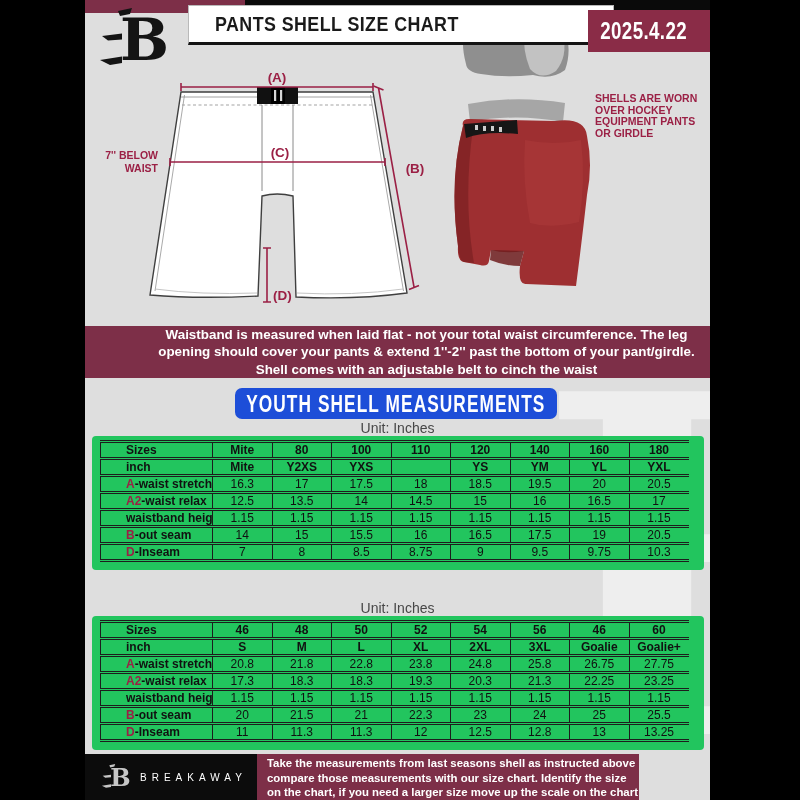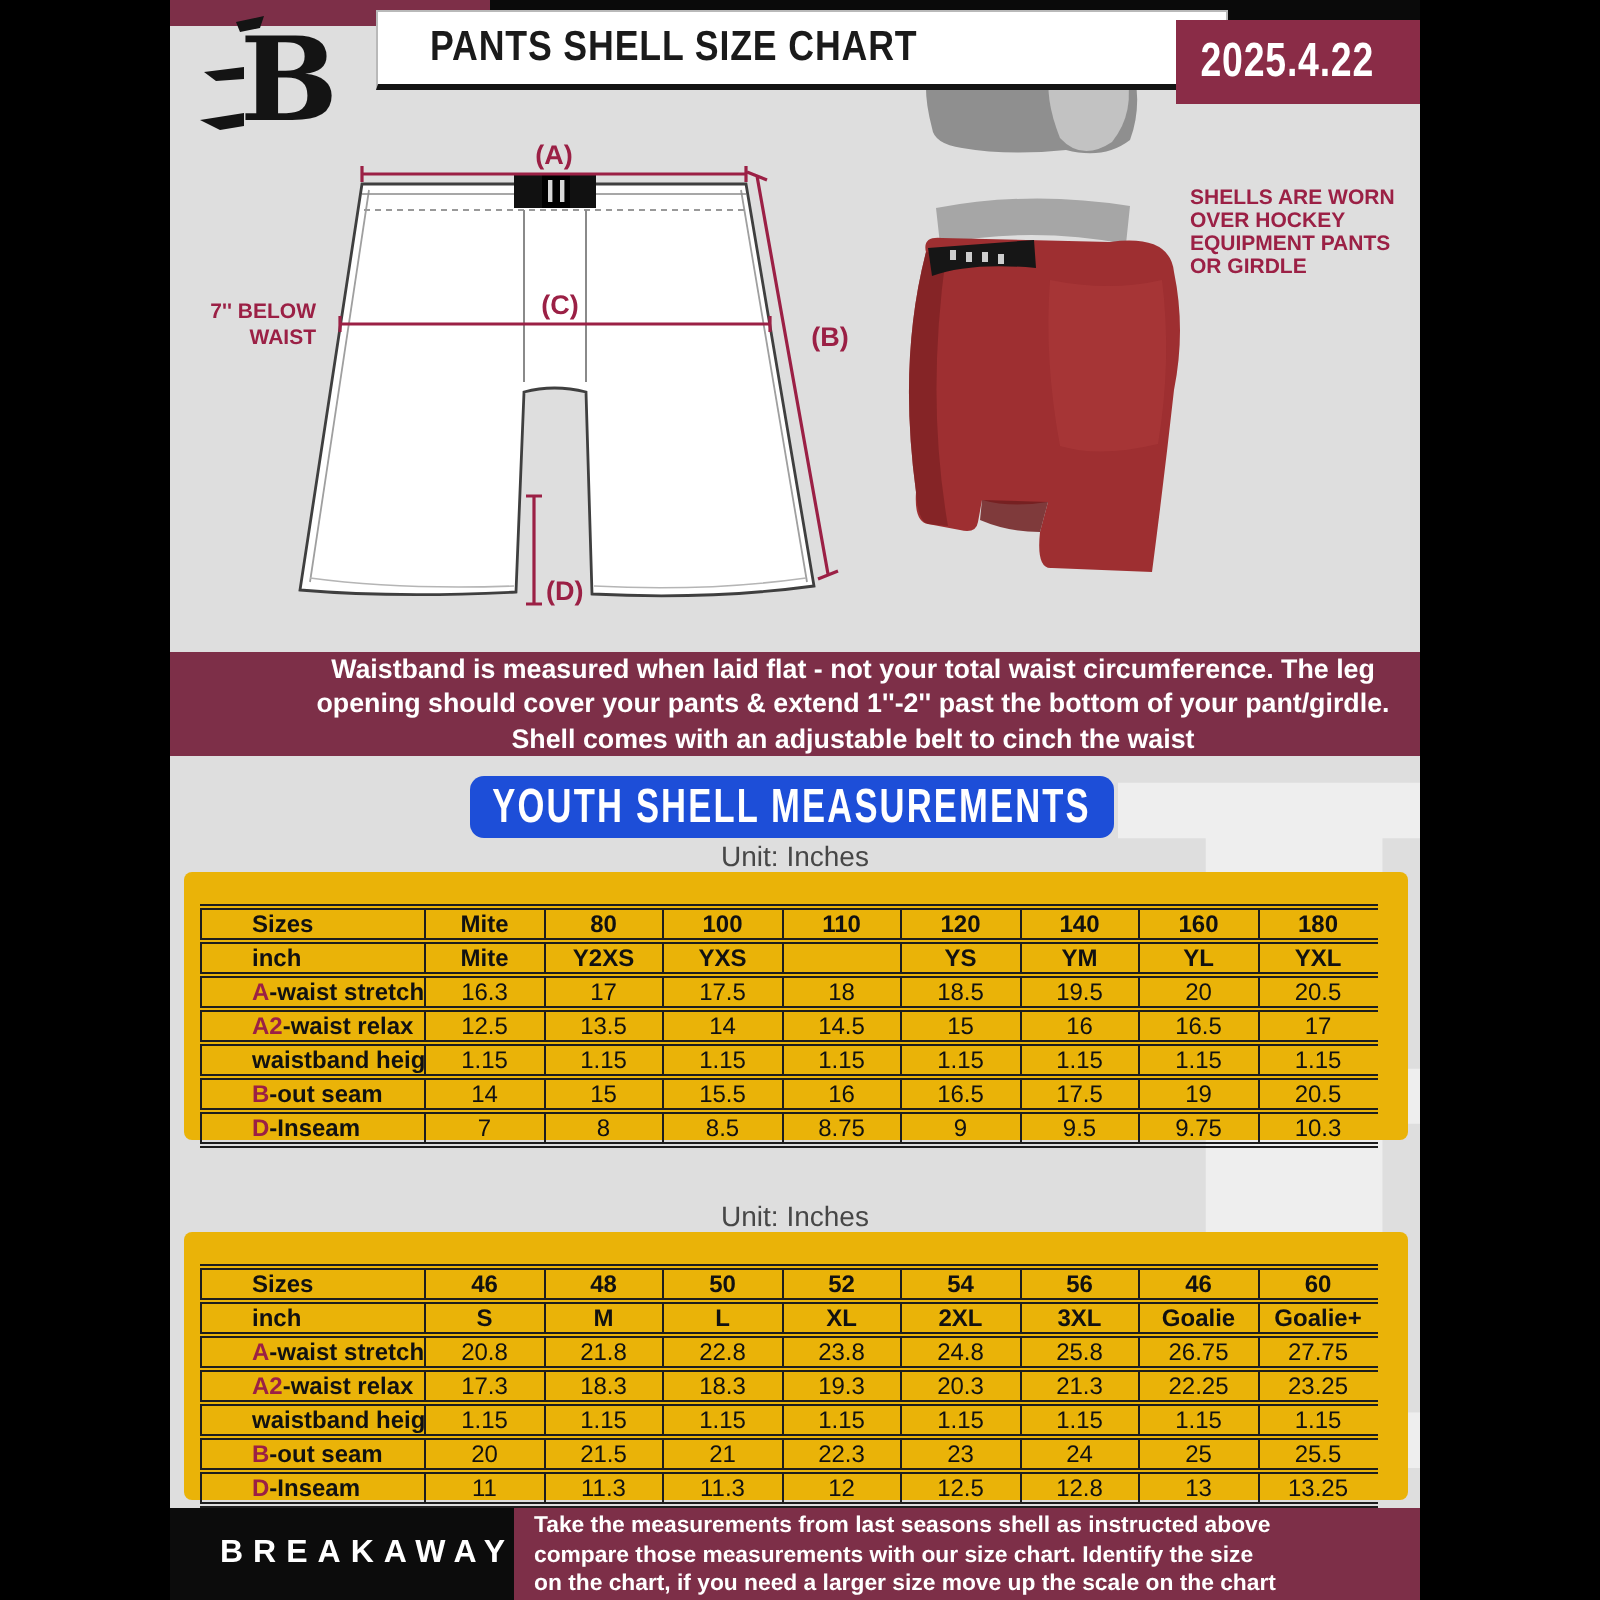--- a/index.html
+++ b/index.html
@@ -37,35 +37,35 @@
       display:flex;flex-direction:column;align-items:center;justify-content:center;padding-left:29px;}
   .info div{color:#fff;font-size:13.4px;line-height:17.2px;font-weight:600;white-space:nowrap;}
 
   
   .sec-banner{position:absolute;left:150px;width:322px;height:31px;background:#1d4ed8;border-radius:7px;z-index:2;
       display:flex;align-items:center;justify-content:center;}
   .sec-banner span{color:#fff;font-size:24px;font-weight:800;letter-spacing:1.5px;transform:scaleX(.72);white-space:nowrap;}
   .unit{position:absolute;left:0;width:625px;text-align:center;font-size:14px;color:#474747;z-index:2;}
 
   
-  .tbl-panel{position:absolute;left:7px;width:612px;height:134px;background:#eab308;border-radius:4px;z-index:2;padding-top:16px;box-sizing:border-box;}
+  .tbl-panel{position:absolute;left:7px;width:612px;height:134px;background:#22c55e;border-radius:4px;z-index:2;padding-top:4px;box-sizing:border-box;}
   table.size-table{border-collapse:collapse;table-layout:fixed;width:588px;margin-left:8px;}
   .size-table th,.size-table td{border-left:1px solid #1d1d1d;padding:0;height:14px;line-height:14px;
       font-size:12px;text-align:center;vertical-align:middle;color:#111;overflow:hidden;white-space:nowrap;}
   .size-table tr{border-bottom:3px double #1d1d1d;}
   .size-table thead tr:first-child{border-top:3px double #1d1d1d;}
   .size-table th{font-weight:bold;}
   .size-table .lbl{text-align:left;padding-left:25px;font-weight:bold;}
   .size-table .pfx{color:var(--accent);font-weight:bold;}
 
   
   .footer-black{position:absolute;left:0;top:754px;width:172px;height:46px;background:#0c0c0c;z-index:2;
       display:flex;align-items:center;padding-left:16px;gap:9px;box-sizing:border-box;}
-  .brand{color:#fff;font-size:16px;font-weight:700;letter-spacing:5px;white-space:nowrap;}
-  .footer-maroon{position:absolute;left:172px;top:754px;width:453px;height:46px;background:var(--maroon);z-index:2;
+  .brand{color:#fff;font-size:10px;font-weight:400;letter-spacing:5px;white-space:nowrap;}
+  .footer-maroon{position:absolute;left:172px;top:754px;width:382px;height:46px;background:var(--maroon);z-index:2;
       box-sizing:border-box;padding:2px 6px 0 10px;}
   .footer-maroon div{color:#fff;font-size:11.4px;line-height:14.6px;font-weight:600;white-space:nowrap;}
 </style>
 </head>
 <body>
 
 <div class="content">
 
   <div class="wm">B</div>
 

